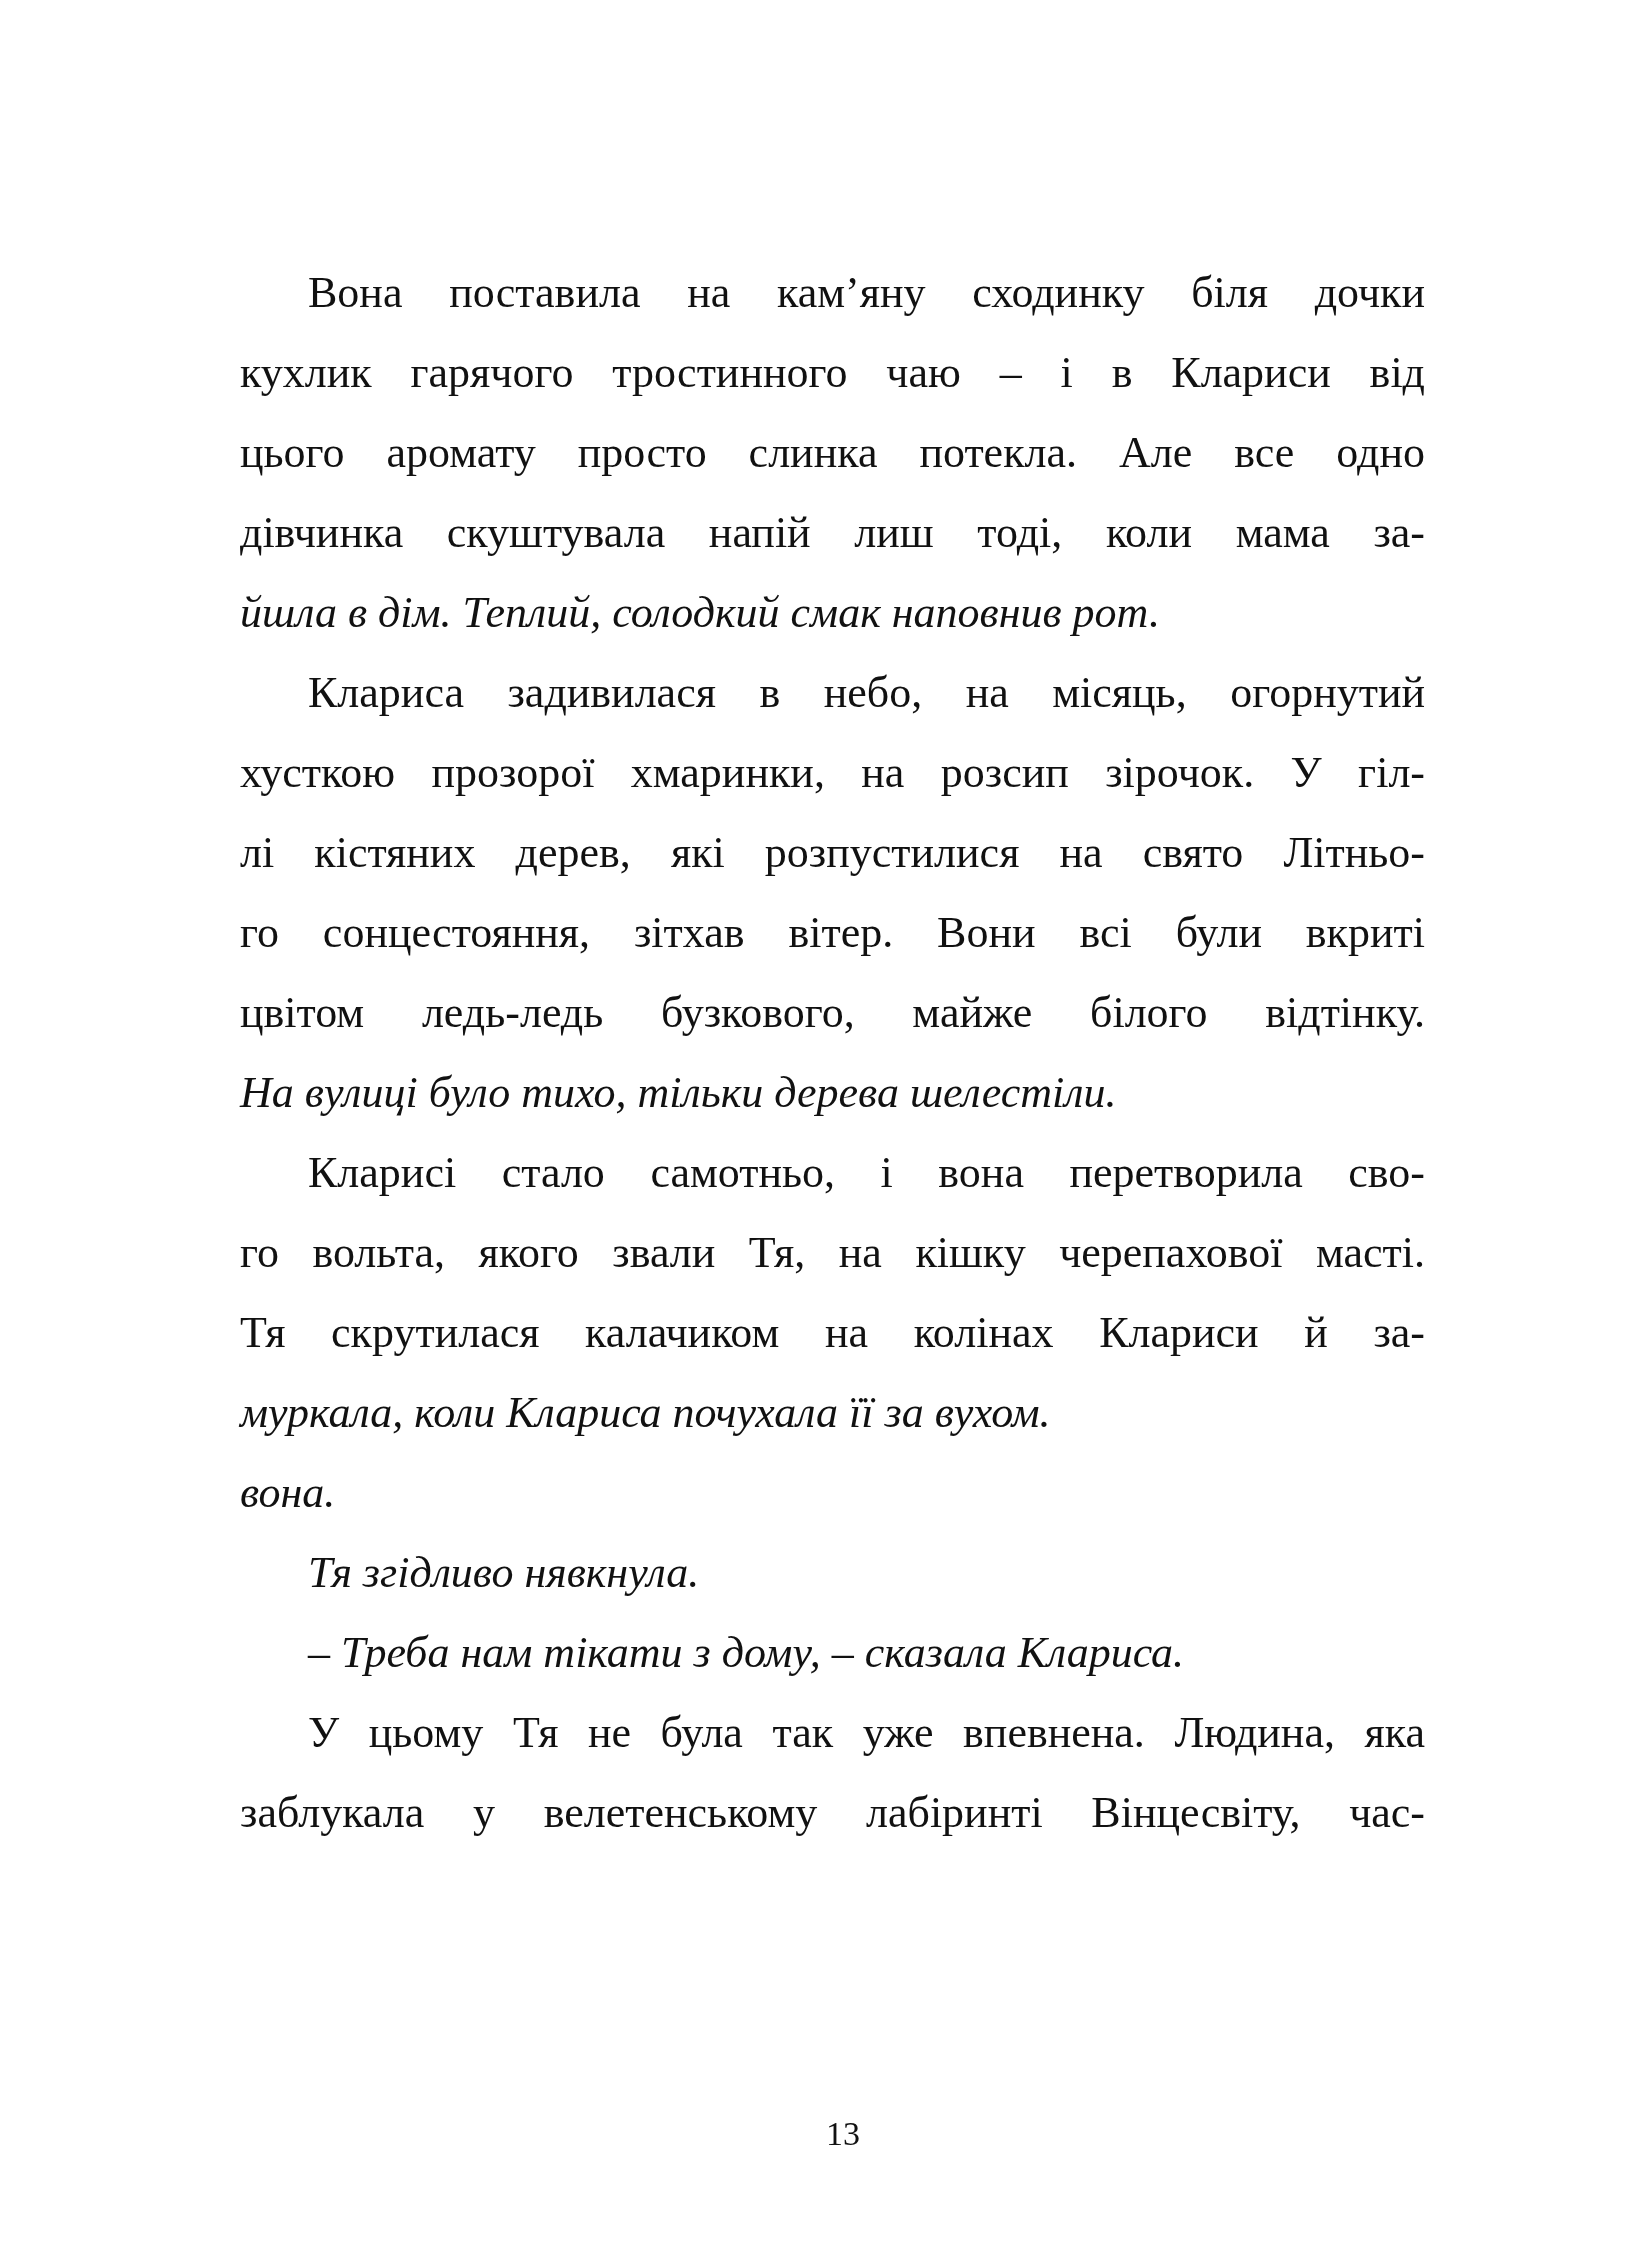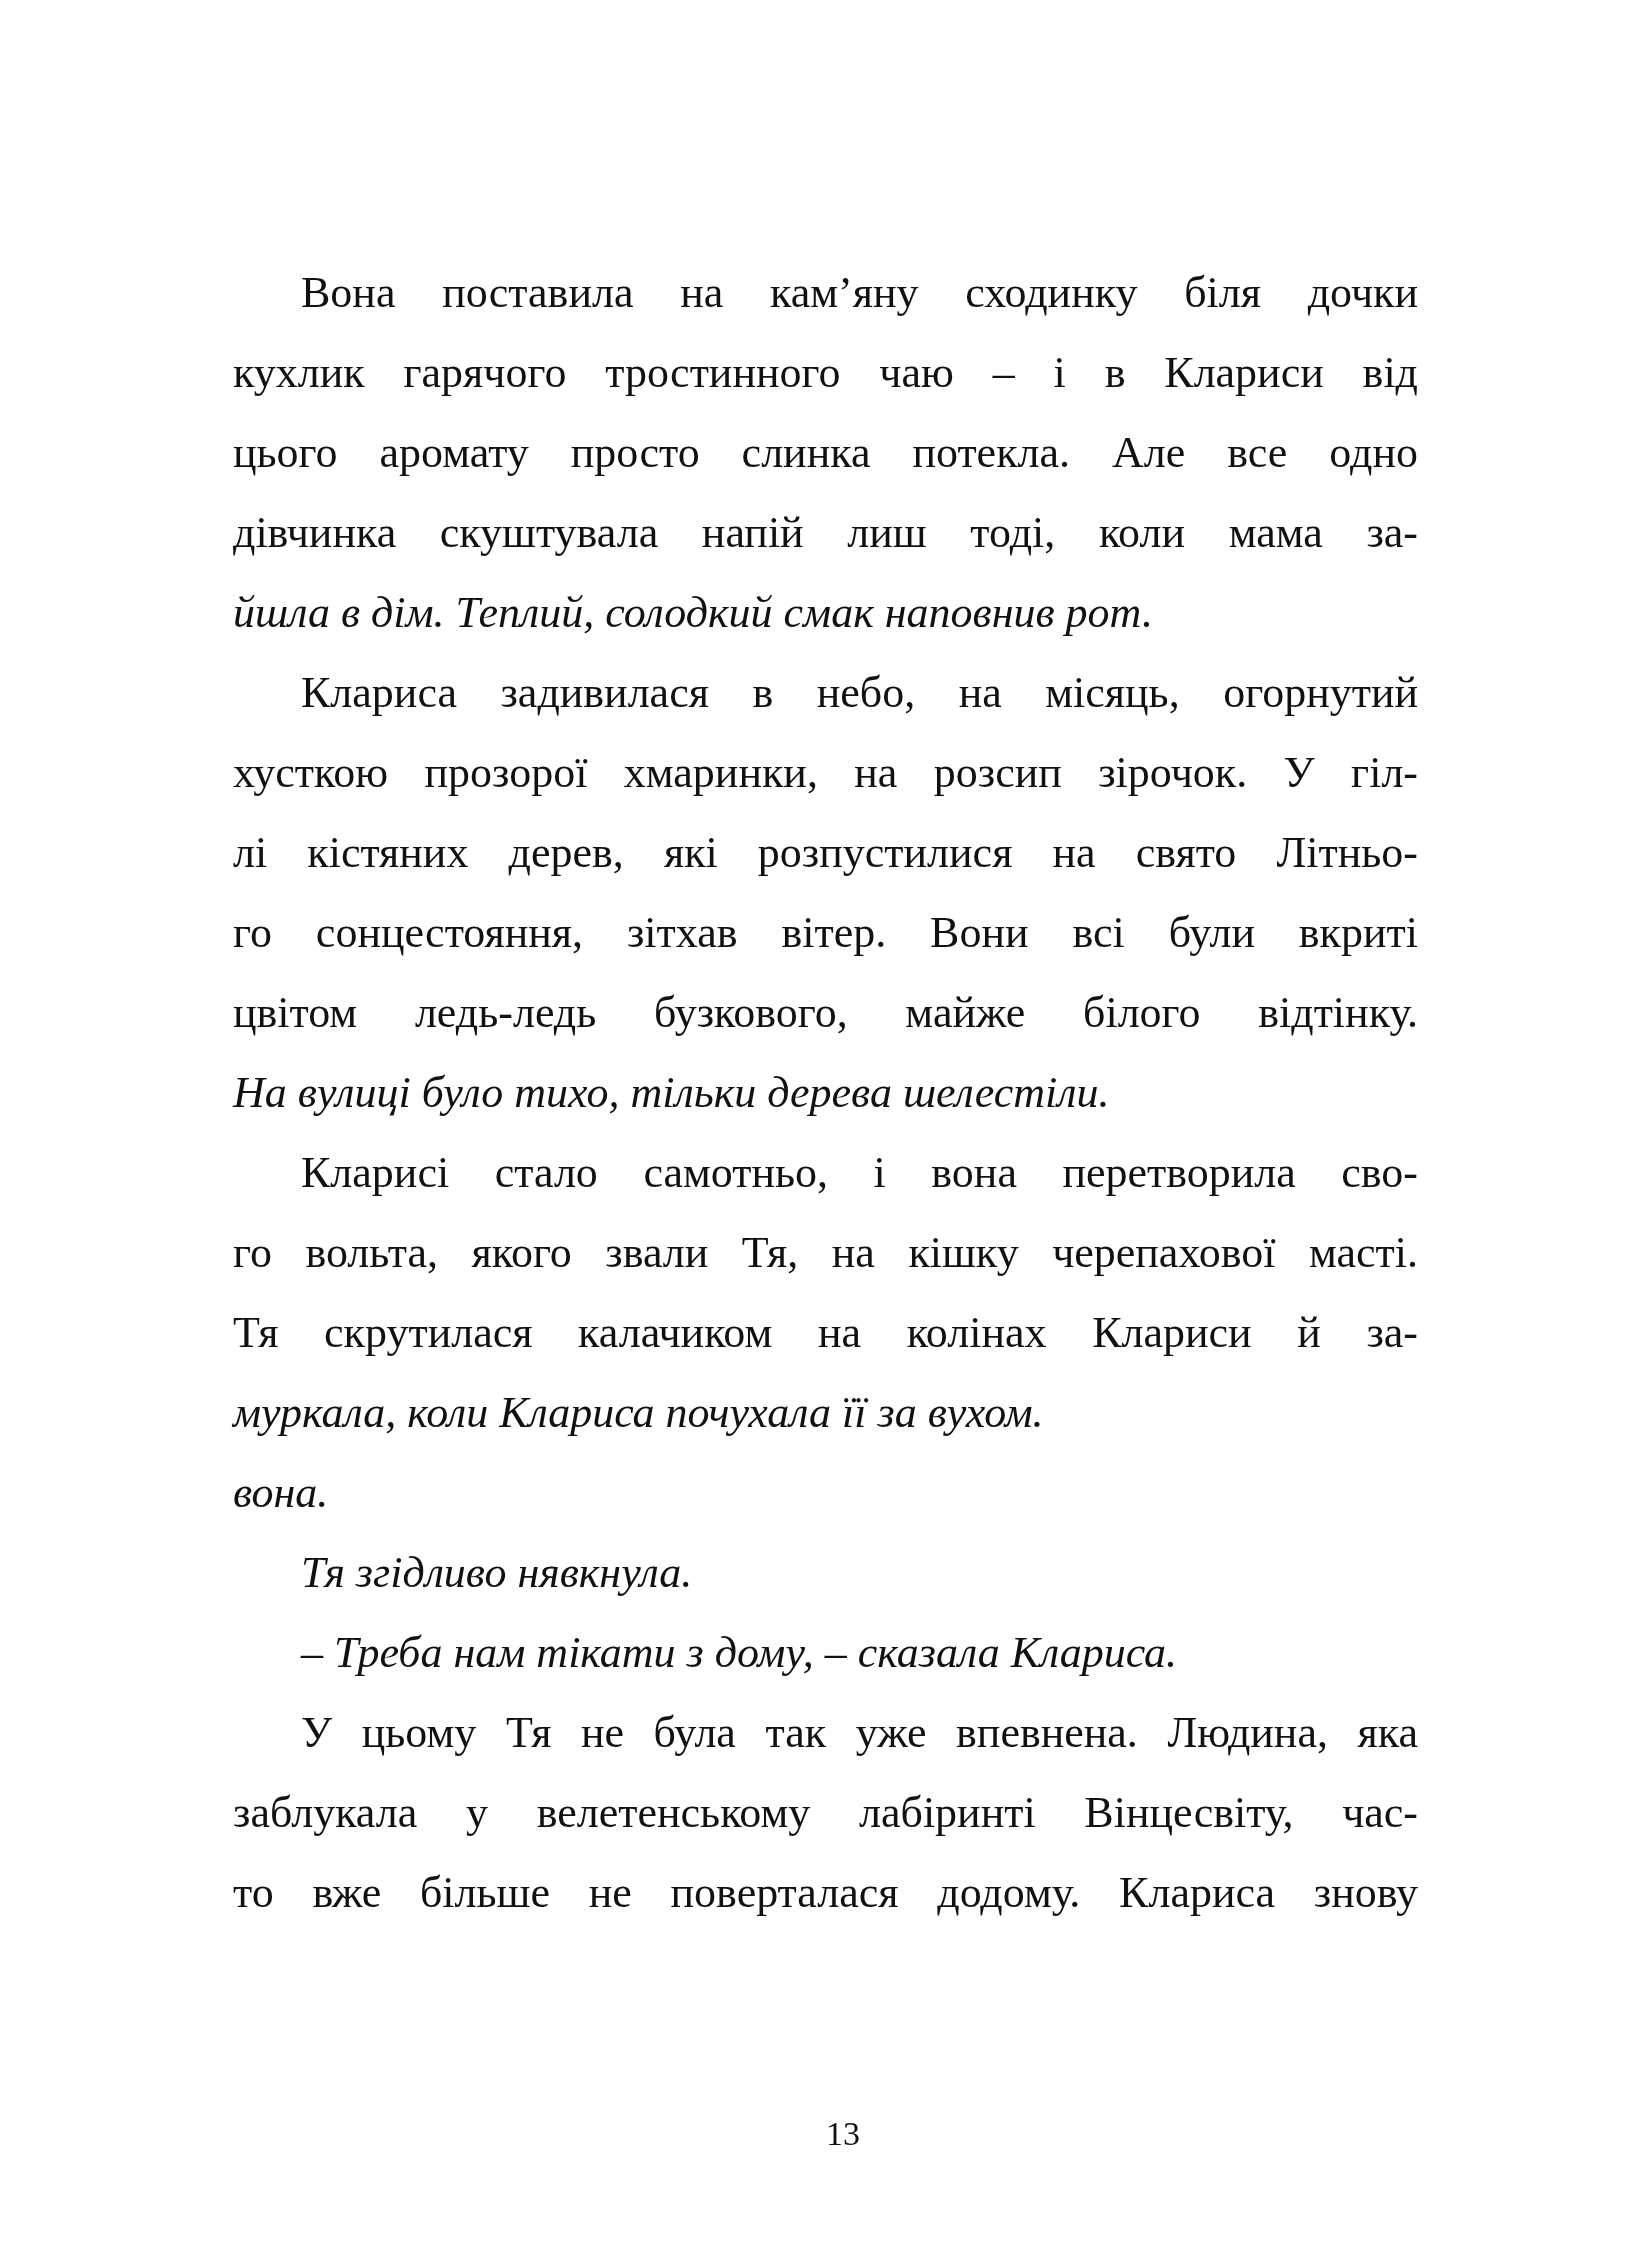--- a/index.html
+++ b/index.html
@@ -18,21 +18,21 @@
     .page {
       position: absolute;
       left: 0;
       top: 0;
       width: 1640px;
       height: 2261px;
       background: #ffffff;
     }
     .text-block {
       position: absolute;
-      left: 233px;
+      left: 240px;
       top: 253px;
       width: 1185px;
     }
     .line {
       display: block;
       height: 80px;
       line-height: 80px;
       font-size: 44px;
       white-space: nowrap;
       text-align: justify;
@@ -75,17 +75,16 @@
     <span class="line last">На вулиці було тихо, тільки дерева шелестіли.</span>
     <span class="line indent">Кларисі стало самотньо, і вона перетворила сво-</span>
     <span class="line">го вольта, якого звали Тя, на кішку черепахової масті.</span>
     <span class="line">Тя скрутилася калачиком на колінах Клариси й за-</span>
     <span class="line last">муркала, коли Клариса почухала її за вухом.</span>
     <span class="line last">вона.</span>
     <span class="line indent last">Тя згідливо нявкнула.</span>
     <span class="line indent last">– Треба нам тікати з дому, – сказала Клариса.</span>
     <span class="line indent">У цьому Тя не була так уже впевнена. Людина, яка</span>
     <span class="line">заблукала у велетенському лабіринті Вінцесвіту, час-</span>
-    <span class="line">то вже більше не поверталася додому. Клариса знову</span>
   </div>
   <div class="page-number">13</div>
 </div>
 
 
 </body></html>

